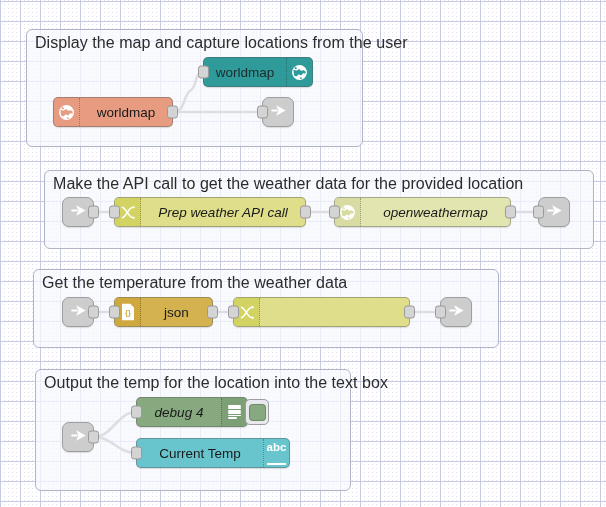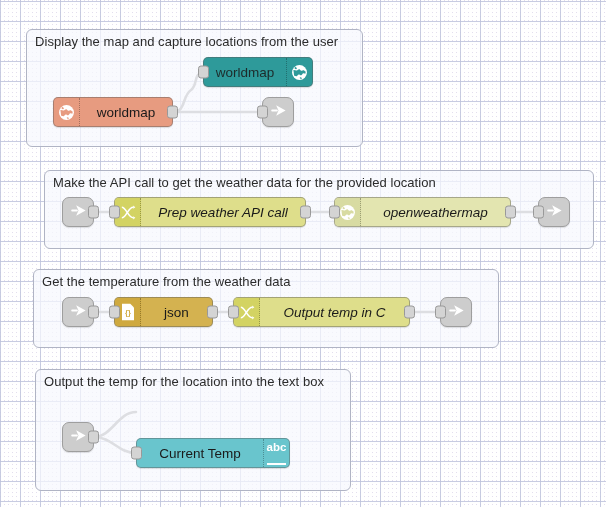--- a/index.html
+++ b/index.html
@@ -29,21 +29,21 @@
     position: absolute;
     box-sizing: border-box;
     border: 1px solid #b0b4c4;
     border-radius: 6px;
     background: rgba(247,248,253,0.72);
   }
   .group-label {
     position: absolute;
     top: 4px;
     left: 8px;
-    font-size: 13px;
+    font-size: 16px;
     color: #2b2b2b;
     white-space: nowrap;
     letter-spacing: 0.05px;
   }
 
   
   .wires {
     position: absolute;
     left: 0;
     top: 0;
@@ -333,21 +333,20 @@
   <div class="node n-func" style="left:233px; top:297px; width:177px;">
     <div class="port in"></div>
     <div class="icon-cell left-div n-func-hd" style="border-top-left-radius:4px; border-bottom-left-radius:4px;">
       <svg width="17" height="17" viewBox="0 0 24 24">
         <path d="M4 4.5 C10 4.5 13 19.5 20 19.5" stroke="#ffffff" stroke-width="2.2" fill="none"></path>
         <path d="M4 19.5 C10 19.5 13 4.5 20 4.5" stroke="#ffffff" stroke-width="2.2" fill="none"></path>
         <path d="M20 2.2 L23 4.5 L20 6.8 Z" fill="#ffffff"></path>
         <path d="M20 17.2 L23 19.5 L20 21.8 Z" fill="#ffffff"></path>
       </svg>
     </div>
-    <div class="label ital c-center">Output temp in C</div>
     <div class="port out"></div>
   </div>
 
   <div class="node n-link" style="left:440px; top:297px;">
     <div class="port in"></div>
     <span>
       <svg width="19" height="19" viewBox="0 0 24 24">
         <path d="M4 12 h6" stroke="#ffffff" stroke-width="2.4" fill="none" stroke-linecap="round"></path>
         <path d="M9 5.5 L21 12 L9 18.5 L12 12 Z" fill="#ffffff"></path>
       </svg>
@@ -361,20 +360,37 @@
   <div class="node n-link" style="left:62px; top:422px;">
     <span>
       <svg width="19" height="19" viewBox="0 0 24 24">
         <path d="M4 12 h6" stroke="#ffffff" stroke-width="2.4" fill="none" stroke-linecap="round"></path>
         <path d="M9 5.5 L21 12 L9 18.5 L12 12 Z" fill="#ffffff"></path>
       </svg>
     </span>
     <div class="port out"></div>
   </div>
 
+  <div class="node n-debug" style="left:136px; top:397px; width:112px;">
+    <div class="port in"></div>
+    <div class="label ital c-center">debug 4</div>
+    <div class="icon-cell right-div n-debug-hd" style="border-top-right-radius:4px; border-bottom-right-radius:4px;">
+      <span class="stripes">
+        <i></i>
+          <i></i>
+          <i></i>
+          <i></i>
+          <i></i>
+          <i></i>
+      </span>
+    </div>
+    <div class="dbg-btn">
+      <span class="sq"></span>
+    </div>
+  </div>
 
   <div class="node n-text" style="left:136px; top:438px; width:154px;">
     <div class="port in"></div>
     <div class="label c-center">Current Temp</div>
     <div class="icon-cell right-div">
       <span class="abc">abc</span>
     </div>
   </div>
 
 </div>

